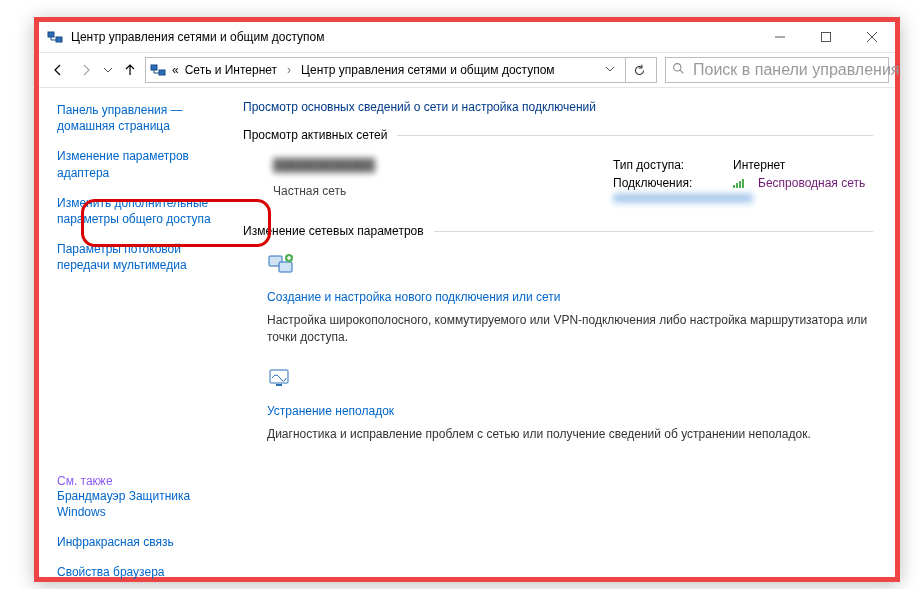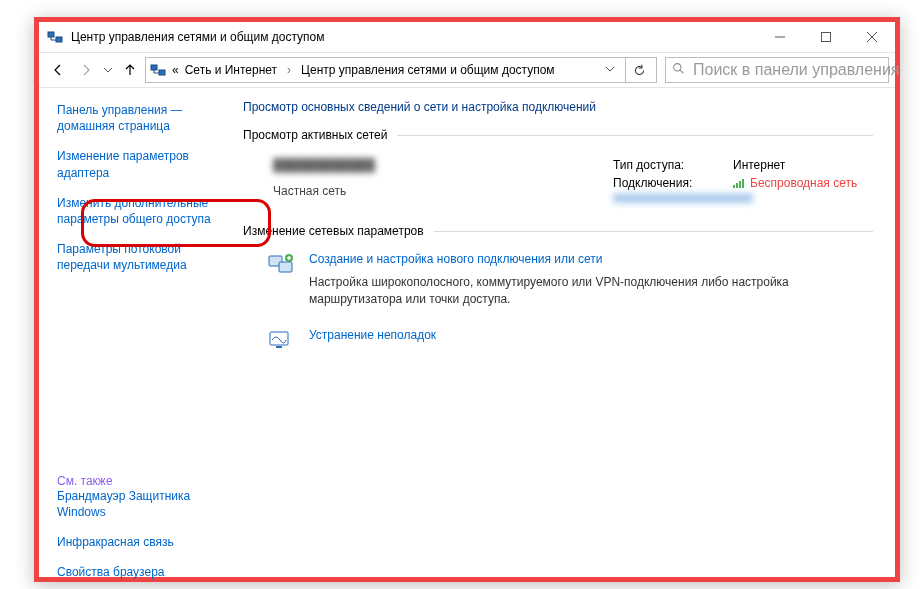--- a/index.html
+++ b/index.html
@@ -38,29 +38,29 @@
   .section-header .label{color:#000;white-space:nowrap;}
   .section-header .line{flex:1;height:1px;background:#d9d9d9;margin-left:10px;}
   .active-nets{display:flex;padding:6px 0 16px 30px;}
   .net-left{flex:1;}
   .net-name{filter:blur(3px);color:#666;font-weight:600;}
   .net-type{color:#444;margin-top:12px;}
   .net-right{width:260px;font-size:12px;}
   .kv{display:flex;gap:20px;margin-bottom:4px;}
   .kv .k{width:100px;color:#000;}
   .kv .v{color:#000;}
-  .kv .v.link{color:#ef4444;cursor:pointer;display:flex;align-items:center;gap:6px;}
+  .kv .v.link{color:#701a75;cursor:pointer;display:flex;align-items:center;gap:14px;}
   .underline-blur{height:10px;width:140px;filter:blur(3px);background:linear-gradient(#8db8e6,#cfe3f5);margin-top:2px;border-radius:2px;}
   .bars-icon{display:inline-flex;align-items:flex-end;gap:1px;height:10px;}
   .bars-icon span{width:2px;background:#4caf50;display:inline-block;}
   .bars-icon span:nth-child(1){height:3px;}
   .bars-icon span:nth-child(2){height:5px;}
   .bars-icon span:nth-child(3){height:7px;}
   .bars-icon span:nth-child(4){height:9px;}
-  .option-row{display:flex;gap:14px;padding:4px 0 16px 24px;}
+  .option-row{display:flex;gap:14px;padding:4px 0 16px 24px;flex-direction:column;}
   .option-row .opt-icon{width:28px;height:24px;flex-shrink:0;}
   .option-row .opt-text .opt-title{color:#0066cc;cursor:pointer;}
   .option-row .opt-text .opt-desc{color:#333;margin-top:8px;line-height:1.4;}
 </style>
 </head>
 <body>
 
 <div class="shadow-wrap">
 <div class="window">
 
@@ -219,20 +219,21 @@
       <div class="option-row">
         <span class="opt-icon">
           <svg viewBox="0 0 28 24">
                 <rect x="3" y="4" width="18" height="13" rx="1" fill="#fff" stroke="#2b6fbb"></rect>
                 <path d="M5 12 q4 -6 8 0 t6 0" stroke="#2b6fbb" fill="none"></path>
                 <rect x="9" y="18" width="6" height="2" fill="#2b6fbb"></rect>
               </svg>
         </span>
         <div class="opt-text">
           <div class="opt-title">Устранение неполадок</div>
+          <div class="opt-desc">Диагностика и исправление проблем с сетью или получение сведений об устранении неполадок.</div>
         </div>
       </div>
 
     </div>
   </div>
 
   <div class="highlight-ring" style="left:42px;top:177px;width:184px;height:42px;"></div>
 
 </div>
 </div>

